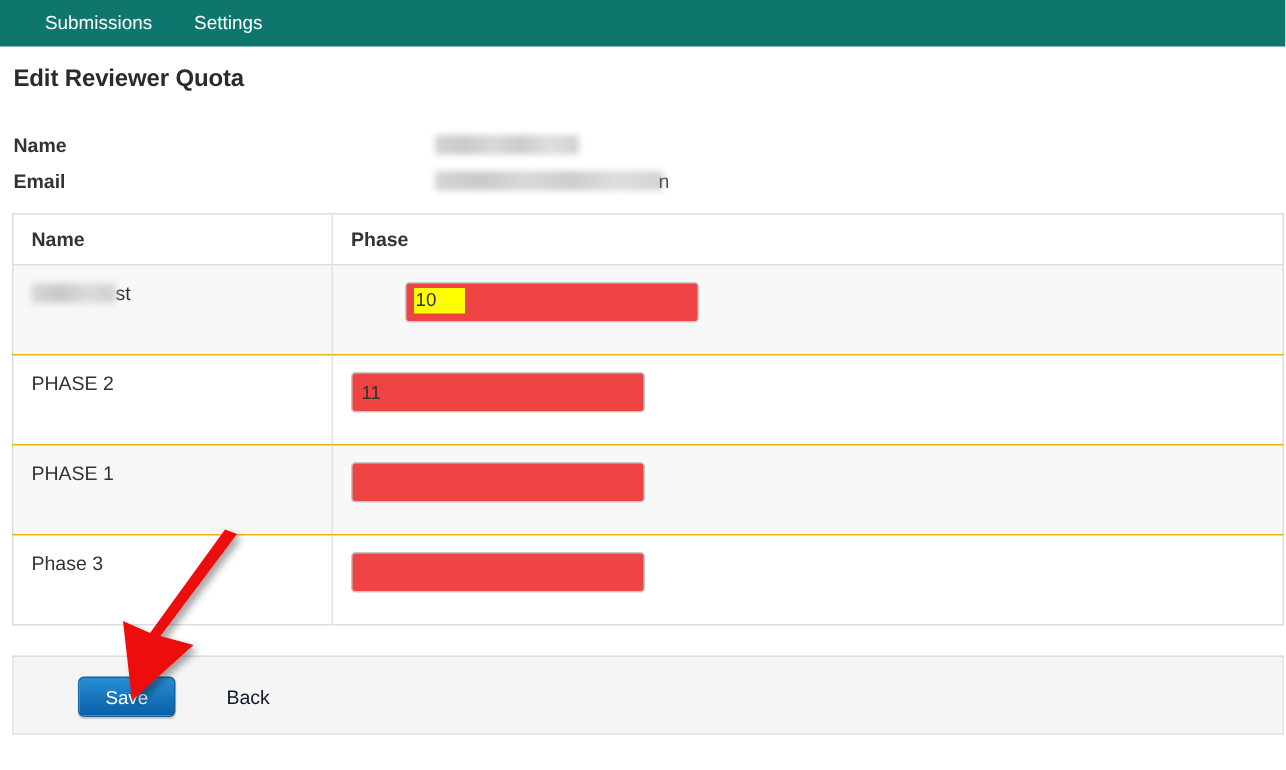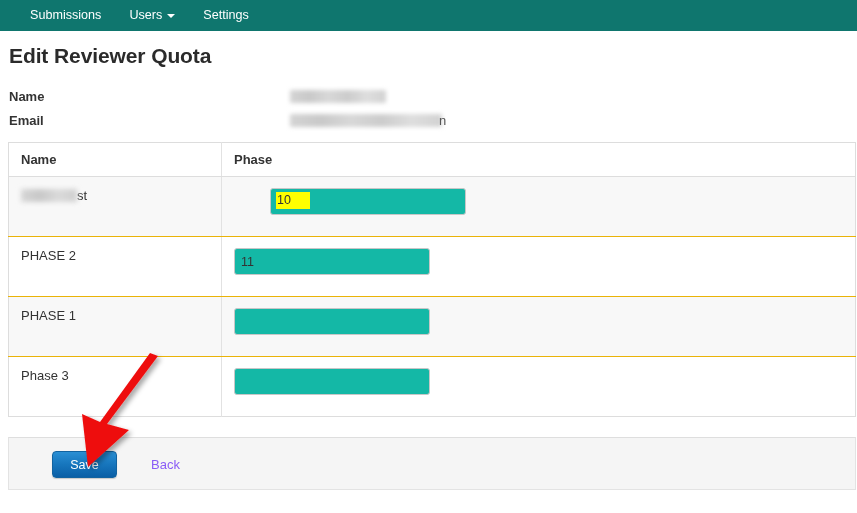--- a/index.html
+++ b/index.html
@@ -70,21 +70,21 @@
     filter: blur(2.6px);
   }
   .nav-blur.w1 { width: 78px; }
   .nav-blur.w2 { width: 70px; margin-right: 14px; }
 
   
   .page-title {
     position: absolute;
     left: 9px;
     top: 44px;
-    font-size: 21px;
+    font-size: 16px;
     font-weight: bold;
     color: #2b2b2b;
     letter-spacing: -0.1px;
   }
 
   
   .info-row {
     position: absolute;
     left: 9px;
     width: 620px;
@@ -167,21 +167,21 @@
     vertical-align: -2px;
   }
   .name-tail { font-size: 13px; color: #333; }
 
   .quota-input {
     width: 196px;
     height: 27px;
     box-sizing: border-box;
     border: 1px solid #c7c7c7;
     border-radius: 3px;
-    background: #14b8a6;
+    background: #ef4444;
     font-family: "Liberation Sans", sans-serif;
     font-size: 12.5px;
     color: #333333;
     padding: 0 6px;
     outline: none;
     display: block;
     line-height: 25px;
   }
   .quota-input-shell {
     position: relative;
@@ -234,45 +234,41 @@
     font-family: "Liberation Sans", sans-serif;
     cursor: pointer;
     box-shadow: 0 1px 1px rgba(0,0,0,0.18);
     padding: 0;
   }
   .link-back {
     position: absolute;
     left: 151px;
     top: 457px;
     font-size: 13px;
-    color: #8b5cf6;
+    color: #0f172a;
     text-decoration: none;
     cursor: pointer;
   }
 
   
   .arrow-overlay {
     position: absolute;
     left: 0; top: 0;
     width: 857px;
     height: 513px;
     pointer-events: none;
   }
 </style>
 </head>
 <body>
 
 <div class="navbar">
   <div class="nav-left">
     <a class="nav-item">
       <span>Submissions</span>
-    </a>
-    <a class="nav-item">
-      <span>Users</span>
-      <i class="caret"></i>
     </a>
     <a class="nav-item">
       <span>Settings</span>
     </a>
   </div>
 
 </div>
 
 <div class="page-title">Edit Reviewer Quota</div>
 

